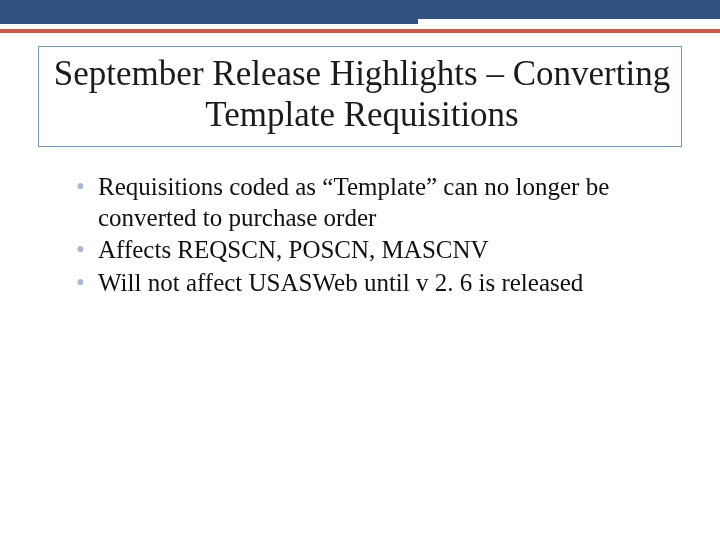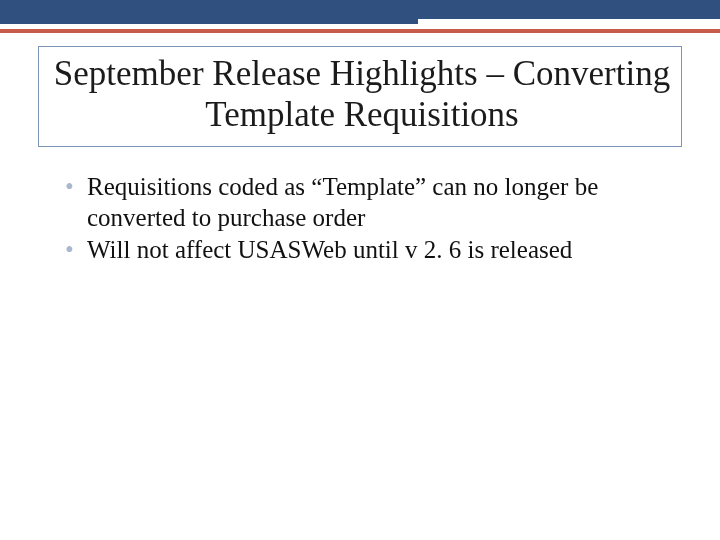--- a/index.html
+++ b/index.html
@@ -40,21 +40,21 @@
     padding: 6px 8px 10px 12px;
     text-align: center;
     font-size: 35px;
     line-height: 1.18;
     color: #1b1b1b;
     font-weight: 400;
   }
   .content {
     position: absolute;
     top: 172px;
-    left: 65px;
+    left: 76px;
     width: 610px;
     color: #111;
   }
   .b1 {
     position: relative;
     font-size: 25px;
     line-height: 1.22;
     padding-left: 22px;
     margin-bottom: 2px;
   }
@@ -90,14 +90,15 @@
 <body>
 
 <div class="top-band"></div>
 <div class="white-cut"></div>
 <div class="red-rule"></div>
 
 <div class="page-title">September Release Highlights – Converting Template Requisitions</div>
 
 <div class="content">
   <div class="b1">Requisitions coded as “Template” can no longer be converted to purchase order</div>
+  <div class="b1">Affects REQSCN, POSCN, MASCNV</div>
   <div class="b1">Will not affect USASWeb until v 2. 6 is released</div>
 </div>
 
 </body></html>

